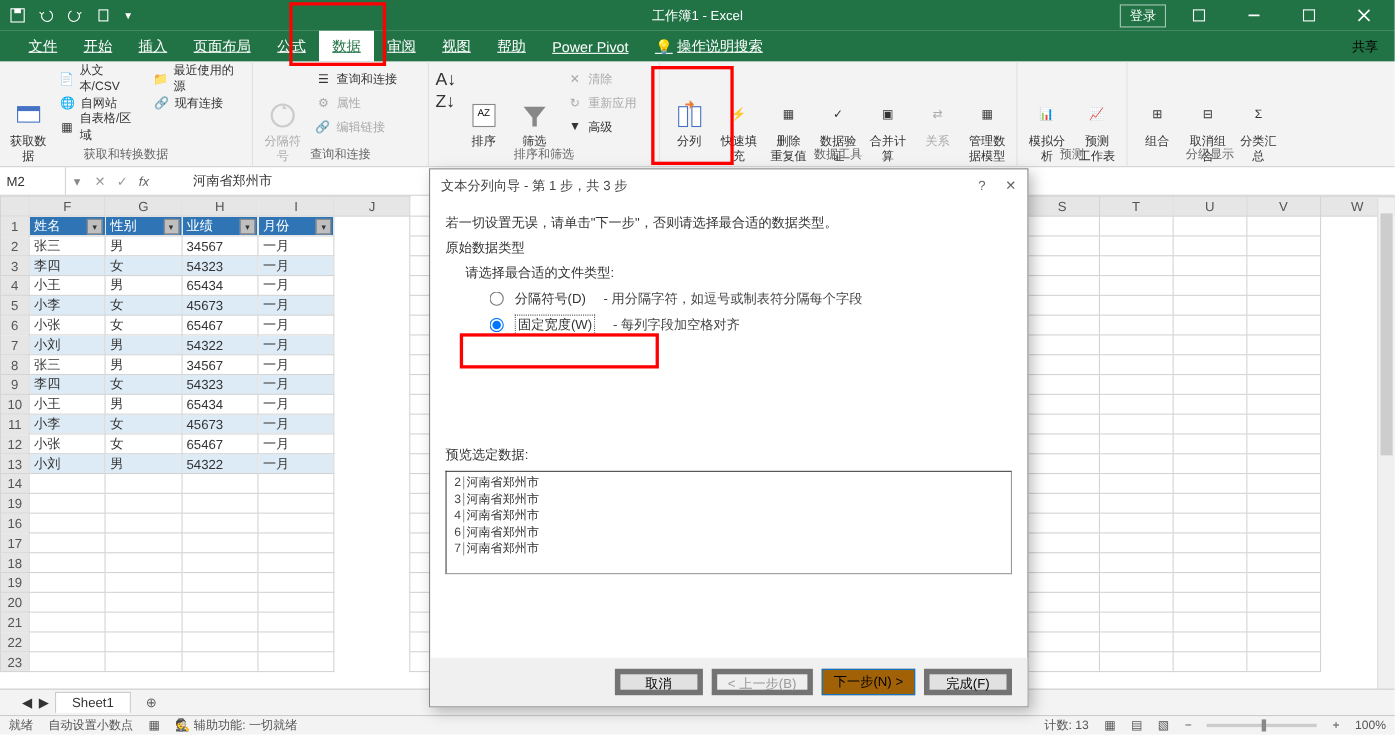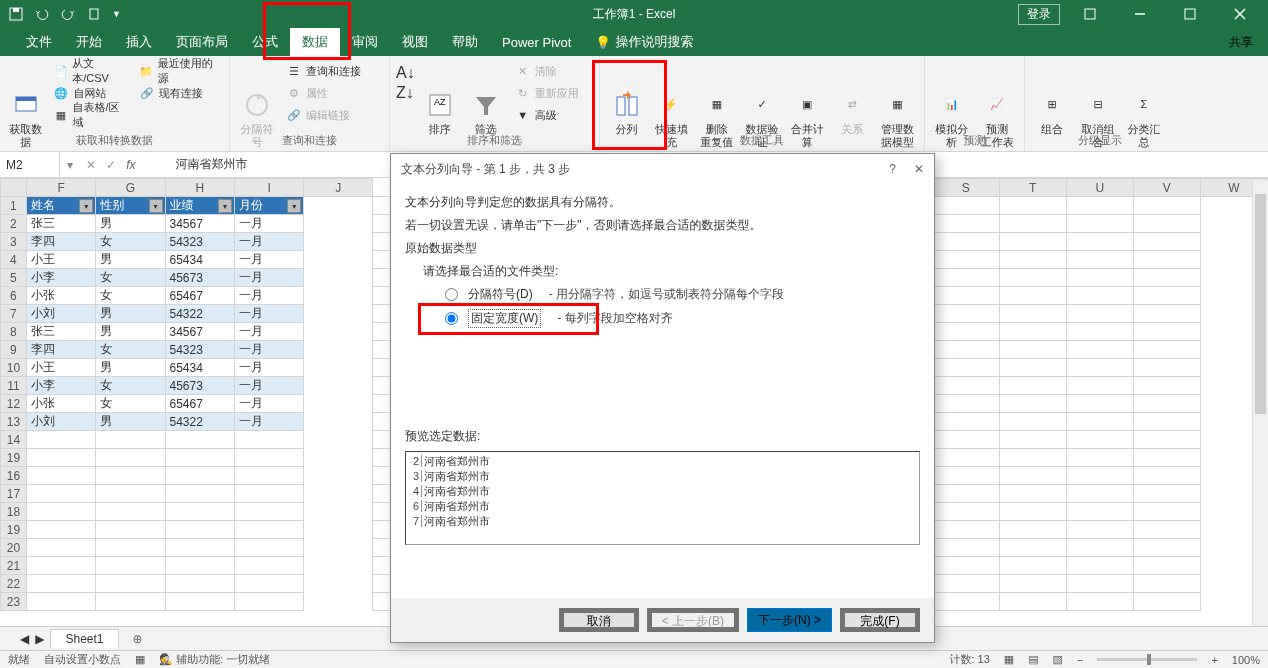--- a/index.html
+++ b/index.html
@@ -5,21 +5,21 @@
   * { box-sizing: border-box; margin: 0; padding: 0; font-family: "Microsoft YaHei", sans-serif; }
   body { width: 1268px; height: 668px; background: #fff; overflow: hidden; position: relative; font-size: 12px; color: #333; }
   .titlebar { height: 28px; background: #217346; display: flex; align-items: center; color: #fff; padding: 0 8px; position: relative; }
   .qat { display: flex; gap: 10px; align-items: center; }
   .qat-icon { width: 16px; height: 16px; display: inline-flex; align-items: center; justify-content: center; }
   .title-center { position: absolute; left: 50%; transform: translateX(-50%); font-size: 12px; }
   .title-right { margin-left: auto; display: flex; align-items: center; gap: 10px; }
   .login-box { border: 1px solid rgba(255,255,255,0.6); padding: 1px 8px; font-size: 12px; }
   .win-btn { width: 40px; height: 28px; display: inline-flex; align-items: center; justify-content: center; }
   .menubar { height: 28px; background: #217346; display: flex; align-items: center; padding-left: 14px; position: relative; }
-  .menu-item { padding: 0 12px; color: #fff; font-size: 13px; height: 28px; display: flex; align-items: center; }
+  .menu-item { padding: 0 12px; color: #fff; font-size: 13px; height: 28px; display: flex; align-items: center; text-decoration: underline; }
   .menu-item.active { background: #fff; color: #217346; }
   .menu-right { margin-left: auto; color: #000000; padding-right: 15px; font-size: 12px; }
   .ribbon { height: 96px; background: #f3f3f3; border-bottom: 1px solid #d4d4d4; display: flex; position: relative; }
   .ribbon-group { border-right: 1px solid #e1e1e1; padding: 4px 6px 0 6px; display: flex; flex-direction: column; position: relative; }
   .ribbon-group-label { text-align: center; font-size: 11px; color: #666; position: absolute; bottom: 3px; left: 0; right: 0; }
   .rbn-row { display: flex; gap: 4px; }
   .rbn-big { display: flex; flex-direction: column; align-items: center; width: 42px; padding-top: 4px; font-size: 11px; text-align: center; line-height: 1.2; }
   .rbn-big-icon { width: 32px; height: 32px; margin-bottom: 2px; display: flex; align-items: center; justify-content: center; margin-top: 25px; }
   .rbn-small { display: flex; align-items: center; gap: 4px; font-size: 11px; height: 22px; padding: 0 4px; }
   .rbn-small-icon { width: 16px; height: 16px; display: inline-flex; align-items: center; justify-content: center; }
@@ -47,21 +47,21 @@
   .dlg-body p { margin: 6px 0; }
   .fieldset-label { margin-top: 8px; }
   .radio-row { display: flex; align-items: center; gap: 6px; margin: 6px 0 6px 40px; }
   .radio-row input { margin-right: 4px; }
   .radio-desc { margin-left: 10px; color: #444; }
   .preview-box { border: 1px inset #999; height: 94px; overflow: auto; margin-top: 4px; font-size: 11px; padding: 2px; background: #fff; position: relative; }
   .preview-line { white-space: pre; font-family: SimSun, monospace; }
   .preview-line .ln { border-right: 1px solid #999; padding-right: 2px; margin-right: 2px; display: inline-block; width: 14px; text-align: right; color: #444; }
   .dlg-buttons { height: 44px; border-top: 0; display: flex; justify-content: flex-end; align-items: center; gap: 8px; padding: 0 14px; background: #f0f0f0; }
   .dlg-btn { min-width: 80px; height: 24px; border: 5px solid #737373; background: #e1e1e1; font-size: 12px; padding: 0 10px; }
-  .dlg-btn.primary { border: 1px solid #0078d7; background: #0369a1; }
+  .dlg-btn.primary { border: 1px solid #0078d7; background: #a16207; }
   .dlg-btn.disabled { color: #999; background: #efefef; }
   .highlight { position: absolute; border: 3px solid #ff0000; z-index: 200; pointer-events: none; }
   .hl-1 { left: 263px; top: 2px; width: 88px; height: 58px; }
   .hl-2 { left: 592px; top: 60px; width: 75px; height: 90px; }
   .hl-3 { left: 418px; top: 303px; width: 181px; height: 32px; }
   .sheet-tabs { position: absolute; bottom: 18px; left: 0; right: 0; height: 24px; background: #f3f3f3; border-top: 1px solid #ccc; display: flex; align-items: center; font-size: 12px; padding-left: 20px; gap: 6px; }
   .sheet-tab { background: #fff; border: 1px solid #ccc; border-bottom: none; padding: 2px 14px; }
   .statusbar { position: absolute; bottom: 0; left: 0; right: 0; height: 18px; background: #f3f3f3; border-top: 1px solid #ccc; display: flex; align-items: center; font-size: 11px; padding: 0 8px; gap: 14px; color: #555; }
   .statusbar .right { margin-left: auto; display: flex; gap: 14px; align-items: center; }
   .zoom-slider { width: 100px; height: 3px; background: #ccc; position: relative; }
@@ -716,21 +716,20 @@
 
 <div class="dialog">
   <div class="dlg-title">
     <span>文本分列向导 - 第 1 步，共 3 步</span>
     <div class="dlg-title-right">
       <span>?</span>
       <span>✕</span>
     </div>
   </div>
   <div class="dlg-body">
-    <p>文本分列向导判定您的数据具有分隔符。</p>
     <p>若一切设置无误，请单击"下一步"，否则请选择最合适的数据类型。</p>
     <p class="fieldset-label">原始数据类型</p>
     <p style="margin-left:18px;">请选择最合适的文件类型:</p>
     <div class="radio-row">
       <input type="radio" name="dtype" style="">
       <span>分隔符号(D)</span>
       <span class="radio-desc">- 用分隔字符，如逗号或制表符分隔每个字段</span>
     </div>
     <div class="radio-row">
       <input type="radio" name="dtype" checked="" style="">

